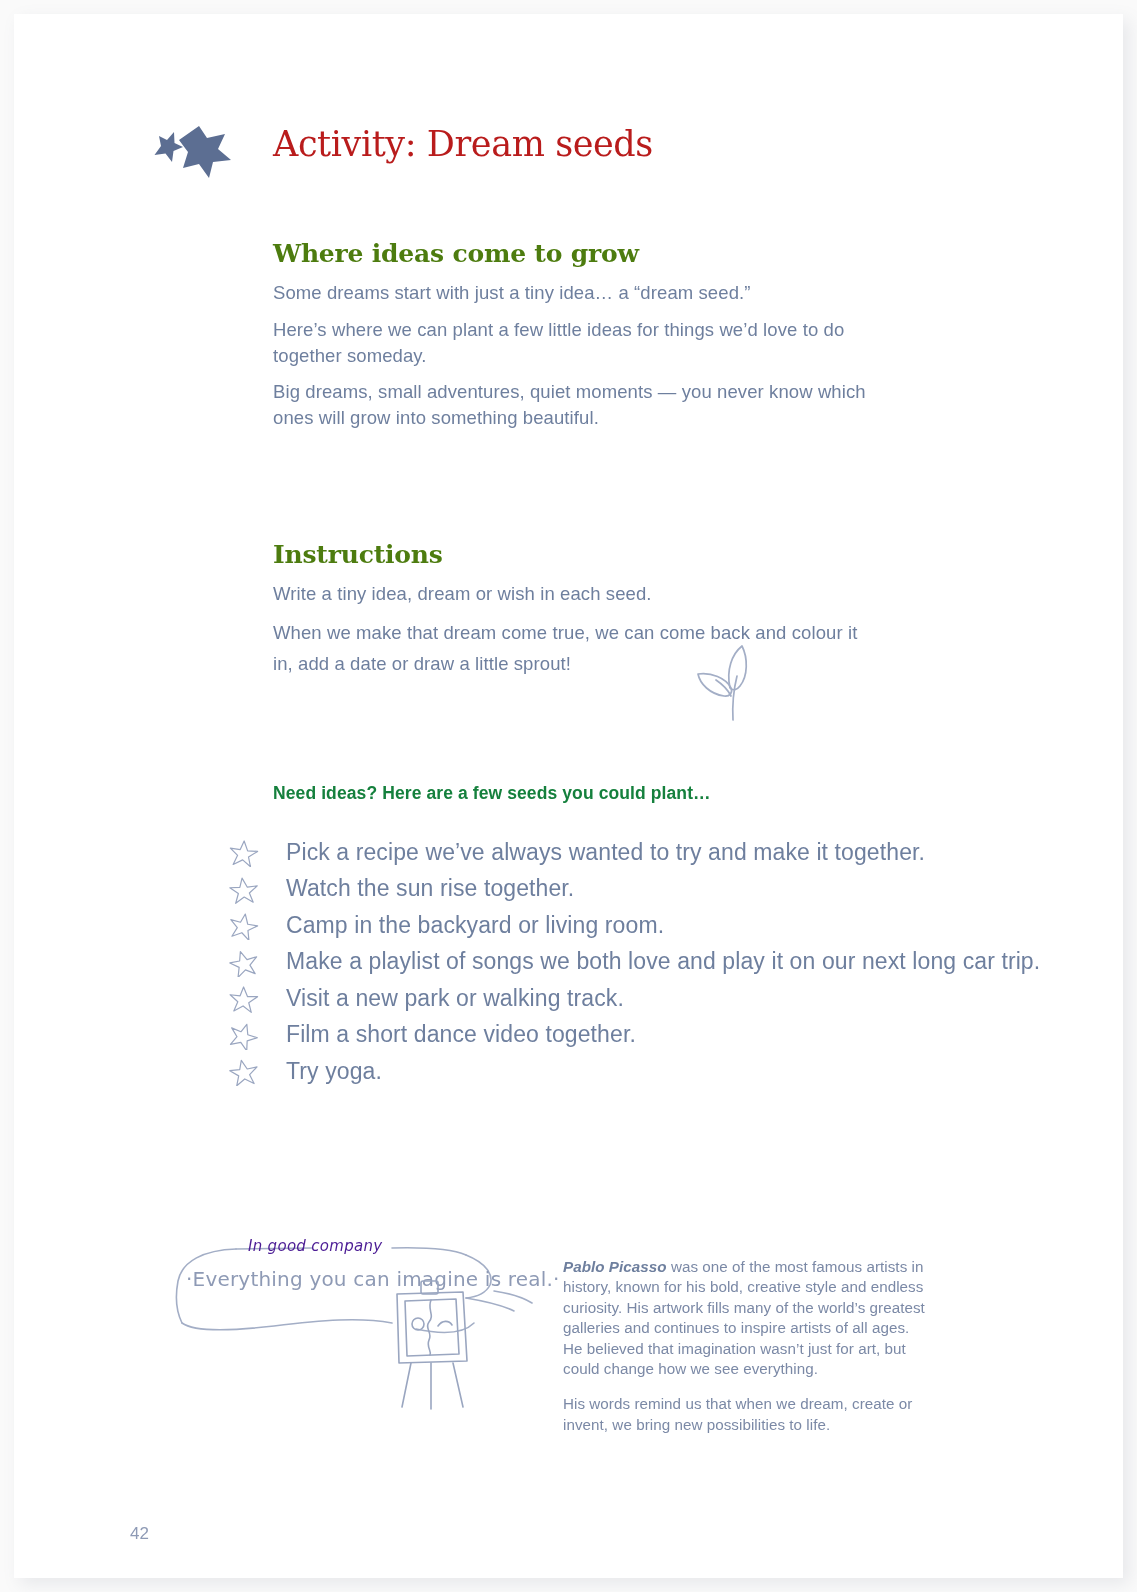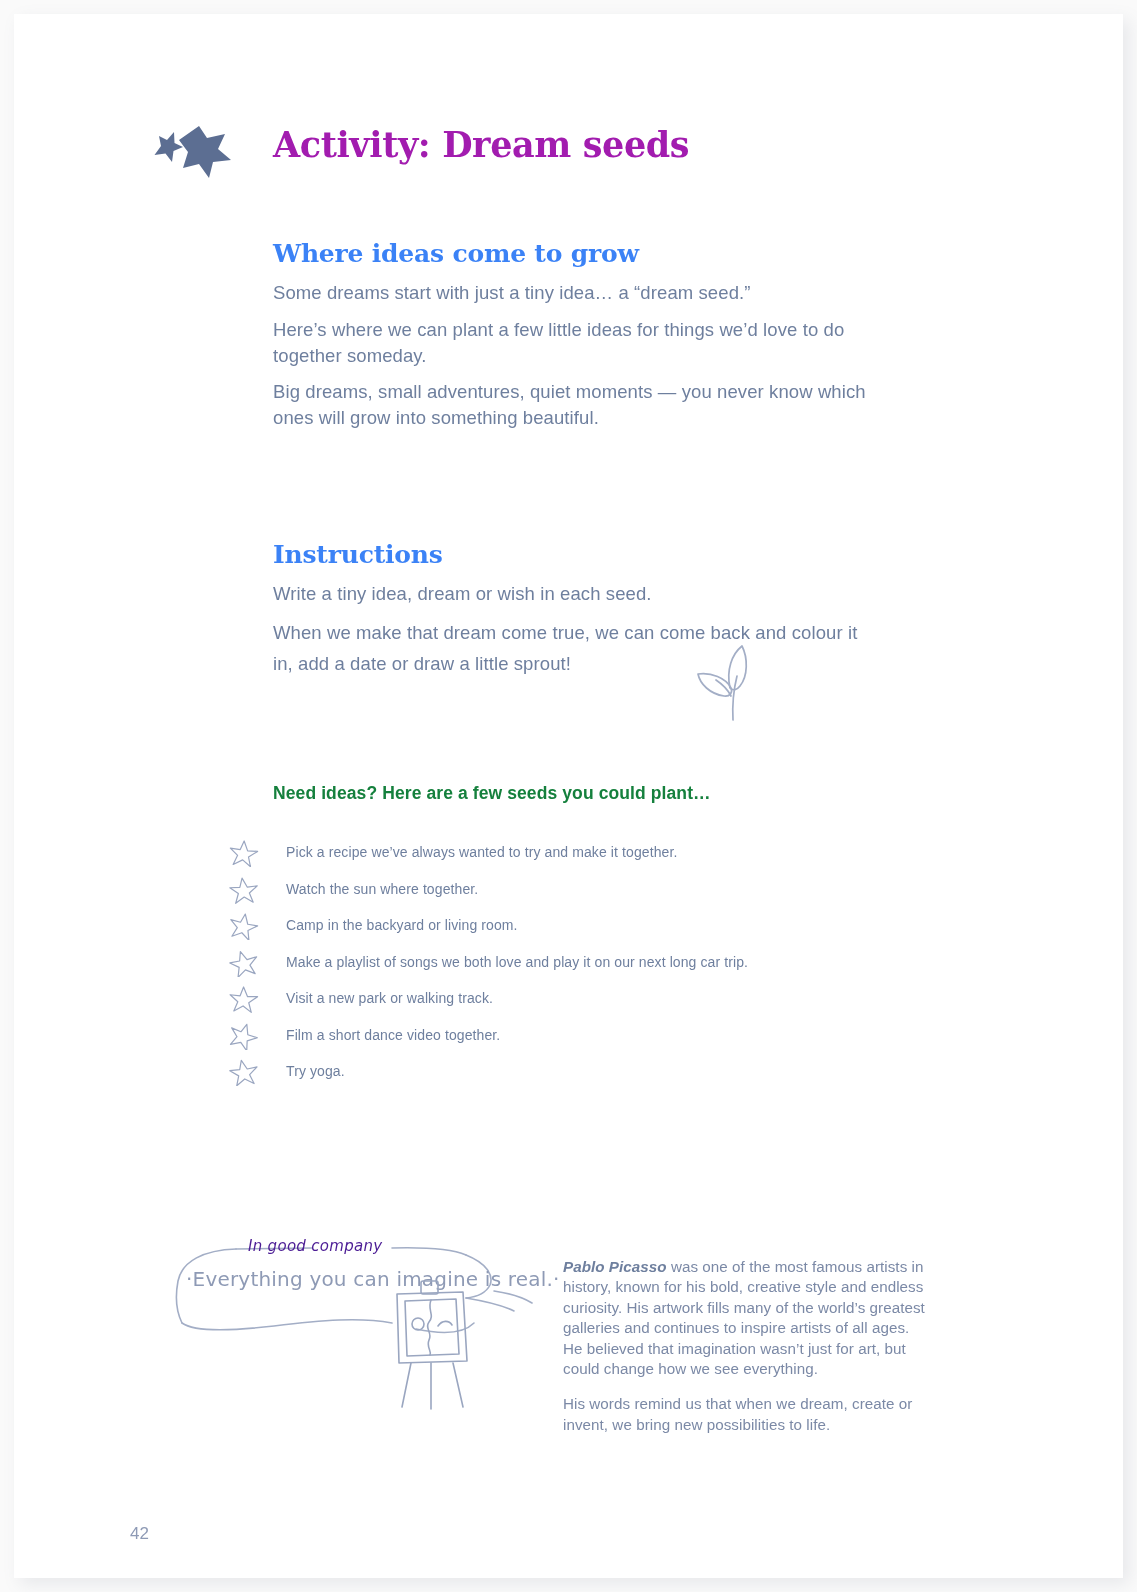--- a/index.html
+++ b/index.html
@@ -43,35 +43,35 @@
     left: 127px;
     top: 98px;
     width: 100px;
     height: 70px;
   }
   .page-title {
     position: absolute;
     left: 259px;
     top: 110px;
     font-family: "DejaVu Serif", "Liberation Serif", serif;
-    font-weight: 700;
+    font-weight: 400;
     font-size: 35px;
     letter-spacing: -0.4px;
-    color: #a21caf;
+    color: #b91c1c;
     white-space: nowrap;
   }
 
   
   .section-heading {
     position: absolute;
     font-family: "DejaVu Serif", "Liberation Serif", serif;
     font-weight: 700;
     font-size: 25px;
     letter-spacing: -0.2px;
-    color: #3b82f6;
+    color: #4d7c0f;
     white-space: nowrap;
   }
   .body-para {
     position: absolute;
     font-family: "Liberation Sans", sans-serif;
     font-size: 18.5px;
     line-height: 26px;
     color: #6e7f9e;
     letter-spacing: 0.1px;
   }
@@ -120,21 +120,21 @@
     height: 36.5px;
   }
   .idea-star {
     width: 34px;
     min-width: 34px;
     height: 30px;
     display: block;
   }
   .idea-text {
     font-family: "Liberation Sans", sans-serif;
-    font-size: 14px;
+    font-size: 23px;
     color: #6e7f9e;
     letter-spacing: 0.1px;
     padding-left: 25px;
     white-space: nowrap;
   }
 
   
   .quote-block {
     position: absolute;
     left: 150px;
@@ -243,21 +243,21 @@
           </svg>
         </span>
         <span class="idea-text">Pick a recipe we’ve always wanted to try and make it together.</span>
       </li>
       <li class="idea-item">
         <span class="idea-star">
           <svg width="34" height="30" viewBox="0 0 34 30" fill="none" stroke="#9aa6c0" stroke-width="1.2" stroke-linejoin="round" stroke-linecap="round">
             <path d="M16 4 L20.5 13.5 L30.5 13 L22 19.5 L25 29 L16.5 23 L7.5 28.5 L11 19 L3 12.5 L13 13 Z" transform="rotate(-5 17 15)"></path>
           </svg>
         </span>
-        <span class="idea-text">Watch the sun where together.</span>
+        <span class="idea-text">Watch the sun rise together.</span>
       </li>
       <li class="idea-item">
         <span class="idea-star">
           <svg width="34" height="30" viewBox="0 0 34 30" fill="none" stroke="#9aa6c0" stroke-width="1.2" stroke-linejoin="round" stroke-linecap="round">
             <path d="M16 4 L20.5 13.5 L30.5 13 L22 19.5 L25 29 L16.5 23 L7.5 28.5 L11 19 L3 12.5 L13 13 Z" transform="rotate(12 17 15)"></path>
           </svg>
         </span>
         <span class="idea-text">Camp in the backyard or living room.</span>
       </li>
       <li class="idea-item">

